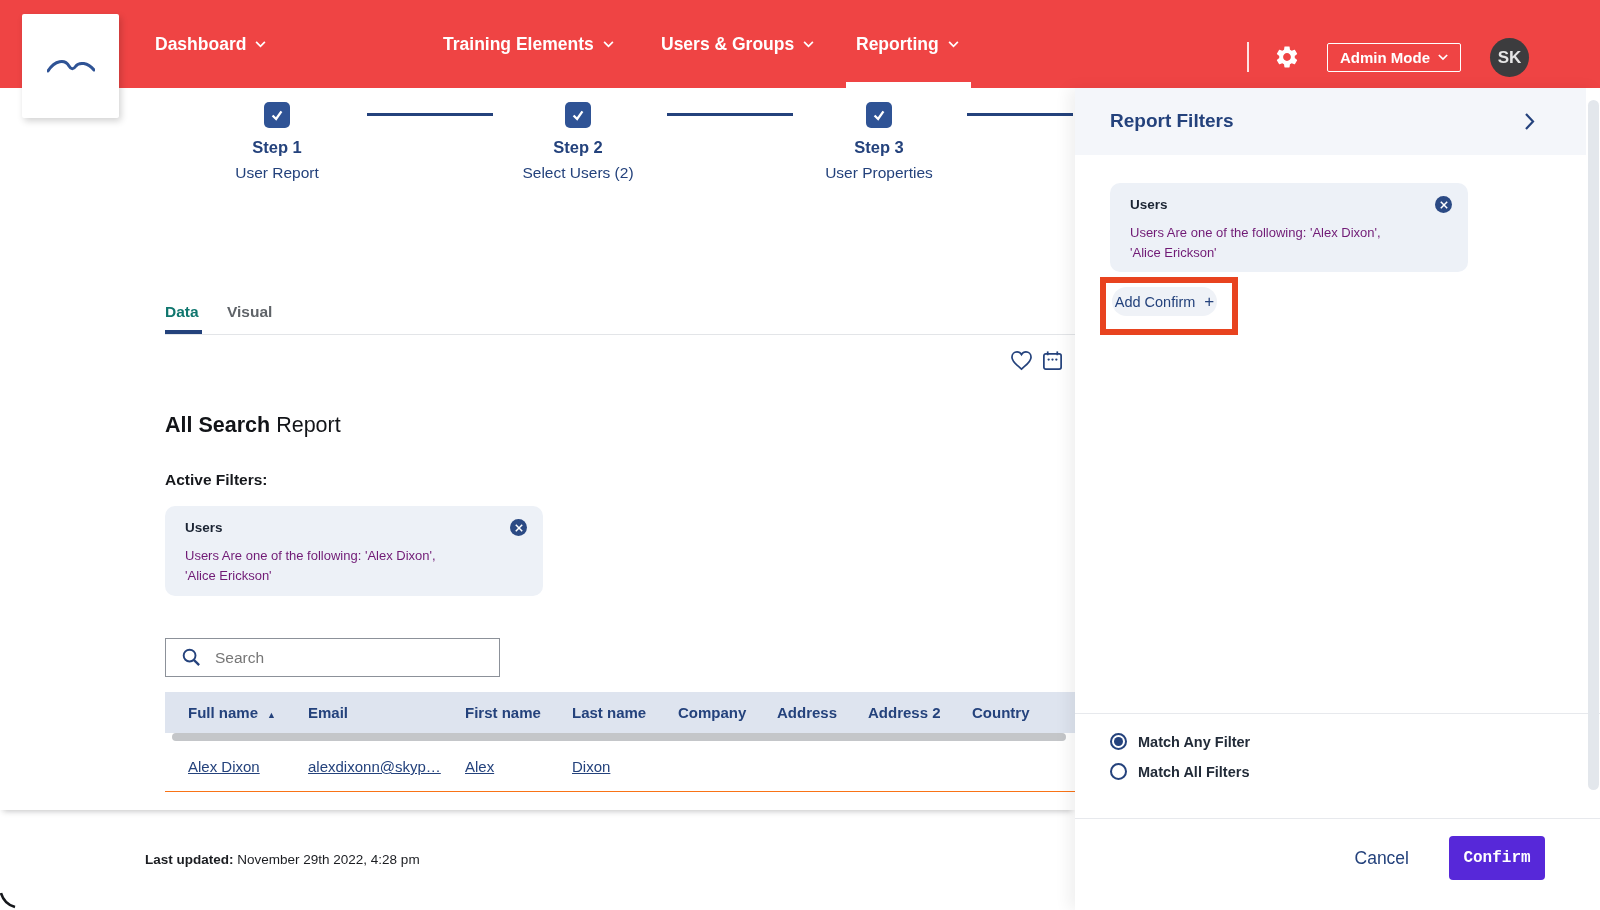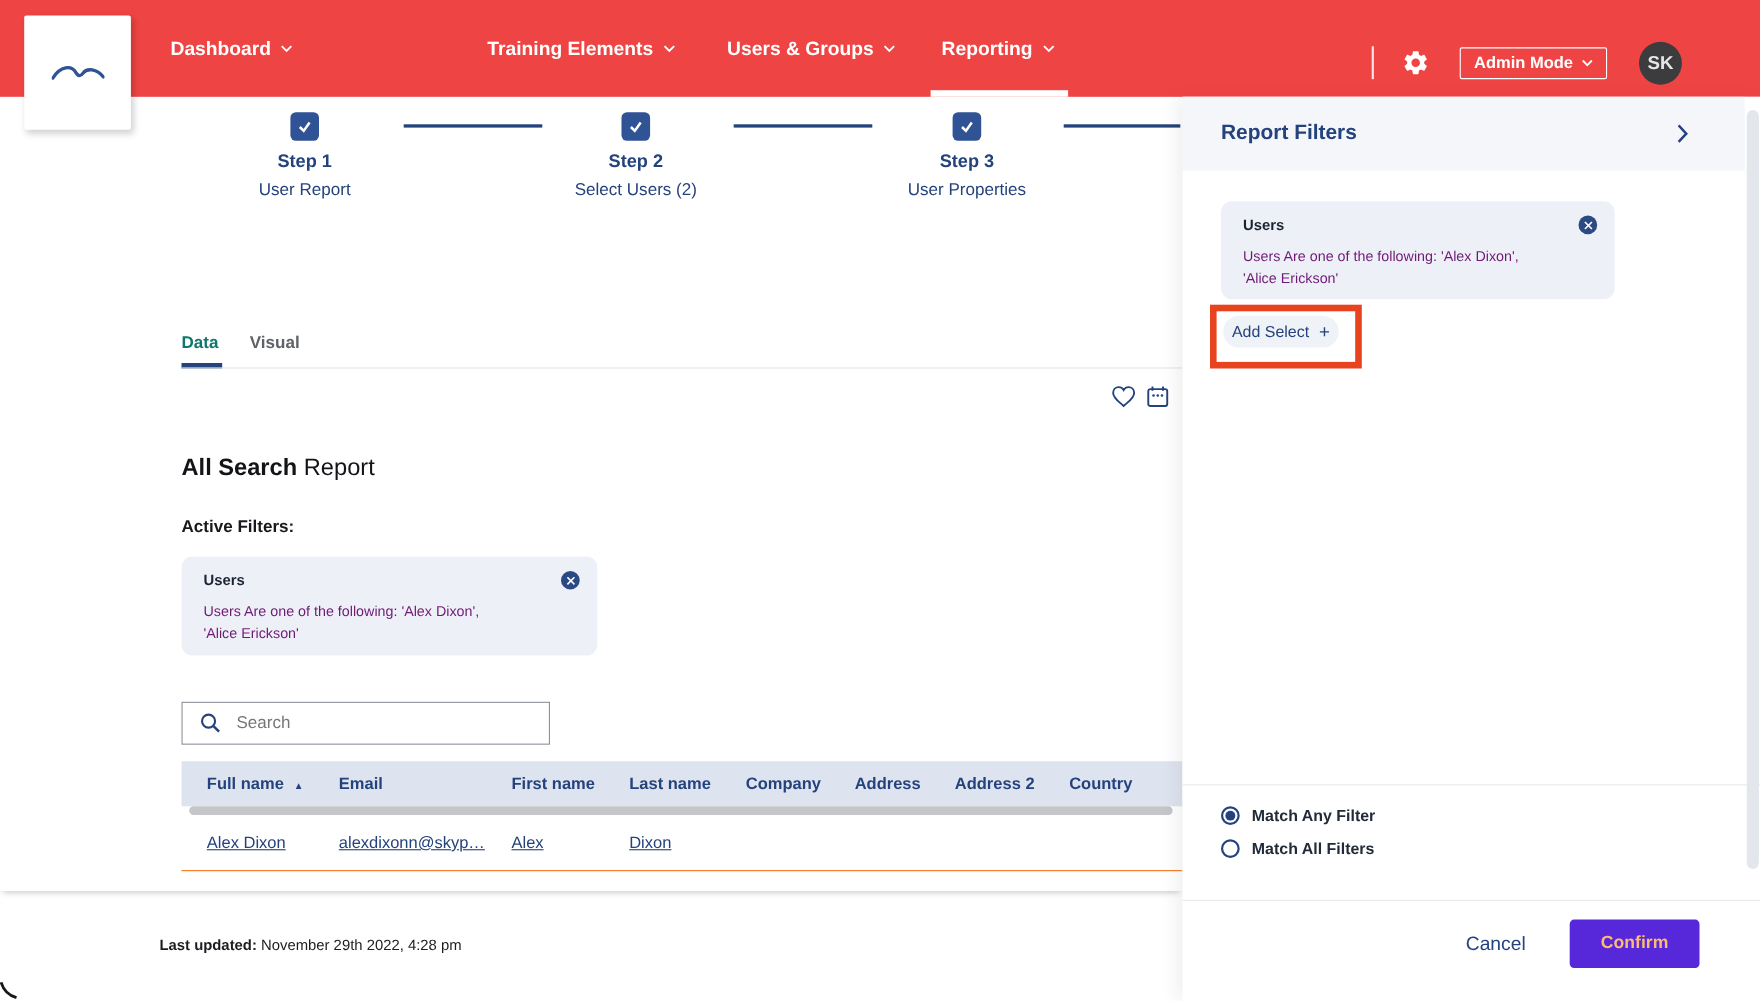--- a/index.html
+++ b/index.html
@@ -108,22 +108,22 @@
   .radio-1 { top:645px; } .radio-2 { top:675px; }
   .radio-circle { width:17px; height:17px; border:2px solid #24427C; border-radius:50%;
                   display:flex; align-items:center; justify-content:center; }
   .radio-circle .dot { width:9px; height:9px; border-radius:50%; background:#24427C; display:none; }
   .radio-row.selected .dot { display:block; }
   .radio-label { font-size:14.5px; font-weight:bold; color:#222B38; }
 
   .panel-actions { position:absolute; top:748px; left:0; right:55px; display:flex; align-items:center;
                    justify-content:flex-end; gap:40px; }
   .cancel-btn { background:none; border:none; font-family:inherit; font-size:17.5px; color:#24427C; cursor:pointer; }
-  .confirm-btn { width:118px; height:44px; background:#5728D9; color:#fdba74; border:none; border-radius:4px;
-                 font-family:Liberation Sans, sans-serif; font-size:16px; font-weight:bold; cursor:pointer; }
+  .confirm-btn { width:96px; height:44px; background:#5728D9; color:#ffffff; border:none; border-radius:4px;
+                 font-family:Liberation Mono, monospace; font-size:16px; font-weight:bold; cursor:pointer; }
 
   .v-scrollbar { position:absolute; left:1588px; top:100px; width:11px; height:690px; background:#E3E7EC;
                  border-radius:6px; z-index:20; cursor:pointer; }
 </style>
 </head>
 <body>
 
 <div id="screen">
 
   <header class="topnav">
@@ -311,21 +311,21 @@
             <line x1="1" y1="1" x2="9" y2="9" stroke="#fff" stroke-width="1.9"></line>
             <line x1="9" y1="1" x2="1" y2="9" stroke="#fff" stroke-width="1.9"></line>
           </svg>
       </div>
       <div class="fc-line first">Users Are one of the following: 'Alex Dixon',</div>
       <div class="fc-line">'Alice Erickson'</div>
     </div>
 
     <div class="red-highlight"></div>
     <button class="add-filter-btn">
-      <span>Add Select</span>
+      <span>Add Confirm</span>
       <span class="af-plus">+</span>
     </button>
 
     <div class="panel-sep sep-1"></div>
 
     <div class="radio-row radio-1 selected">
       <div class="radio-circle">
           <div class="dot"></div>
         </div>
       <div class="radio-label">Match Any Filter</div>

